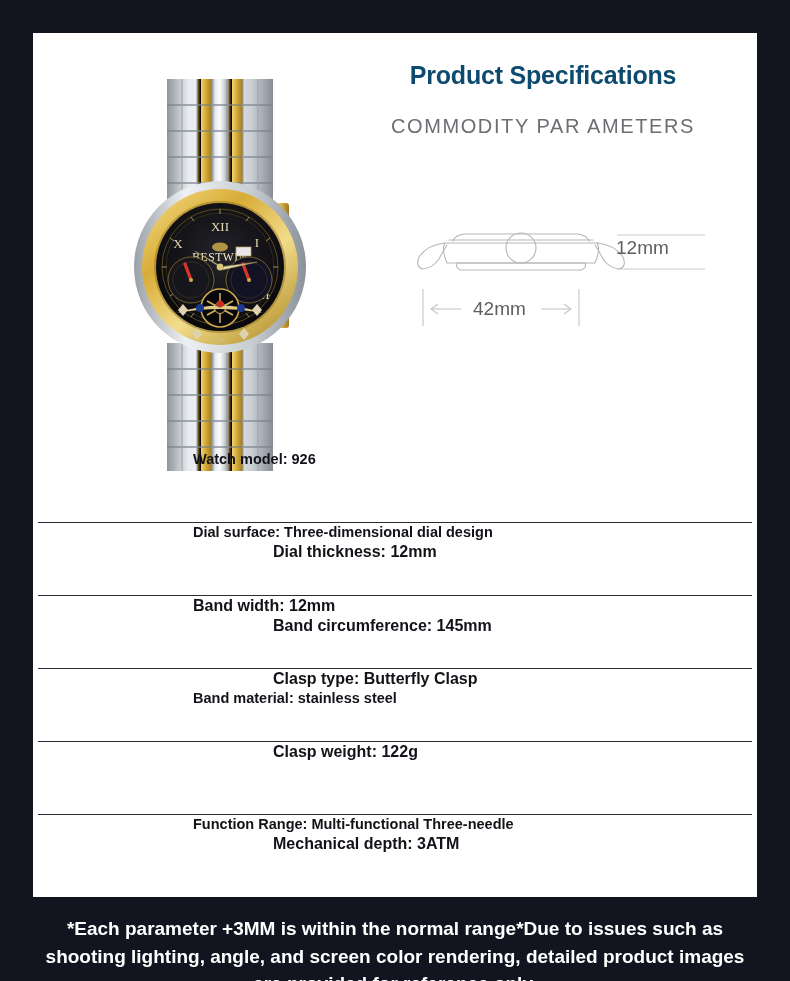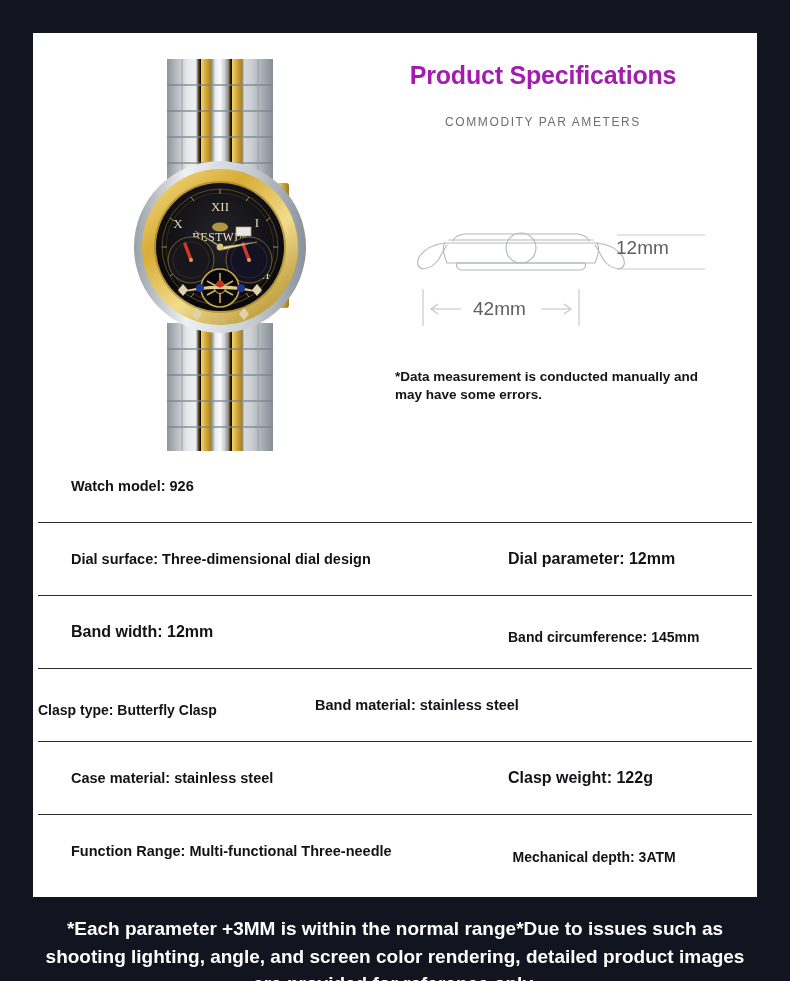--- a/index.html
+++ b/index.html
@@ -27,37 +27,37 @@
   .header-zone {
     position: absolute;
     left: 300px;
     top: 28px;
     width: 420px;
   }
   .title {
     text-align: center;
     font-size: 25px;
     font-weight: bold;
-    color: #a21caf;
+    color: #0c4a6e;
     letter-spacing: -0.2px;
   }
   .subtitle {
     text-align: center;
     margin-top: 25px;
-    font-size: 12px;
+    font-size: 20px;
     color: #6d6d73;
     letter-spacing: 1.6px;
     font-weight: 400;
   }
 
   
   .photo {
     position: absolute;
     left: 72px;
-    top: 8px;
+    top: 28px;
     width: 230px;
     height: 420px;
     text-decoration: underline;
   }
   .watch-svg { display: block; width: 100%; height: 100%; }
 
   
   .diagram {
     position: absolute;
     left: 372px;
@@ -94,33 +94,34 @@
     left: 5px;
     top: 417px;
     width: 714px;
   }
   .spec-row {
     position: relative;
     height: 73px;
     display: flex;
     align-items: center;
     border-bottom: 1.4px solid #2b2b33;
-  }
-  .spec-row:last-child { border-bottom: none; gap: 13px; }
+    flex-direction: column;
+  }
+  .spec-row:last-child { border-bottom: none; }
 
   .spec-cell {
     font-weight: bold;
     color: #121218;
     line-height: 1.28;
     padding-right: 12px;
   }
   .cell-left  { width: 470px; padding-left: 33px; }
   .cell-right { width: 244px; }
 
-  .sz-sm { font-size: 14px; margin-top: 12px; }
+  .sz-sm { font-size: 16px; }
   .sz-md { font-size: 14.5px; }
   .sz-lg { font-size: 16px; }
 
   
   .footer {
     position: absolute;
     left: 0;
     top: 915px;
     width: 790px;
     text-align: center;
@@ -346,45 +347,43 @@
         <path d="M33 81 L26 86 L33 91" fill="none"></path>
         <line x1="136" y1="86" x2="166" y2="86"></line>
         <path d="M159 81 L166 86 L159 91" fill="none"></path>
       </g>
     </svg>
   </div>
 
   <div class="dim-label dim-thickness">12mm</div>
   <div class="dim-label dim-width">42mm</div>
 
-  <div class="note">*Data measurement is conducted manually and may have some errors.</div>
 
   <div class="spec-table">
 
     <div class="spec-row">
       <div class="spec-cell cell-left sz-md">Watch model: 926</div>
     </div>
 
     <div class="spec-row">
       <div class="spec-cell cell-left sz-md">Dial surface: Three-dimensional dial design</div>
-      <div class="spec-cell cell-right sz-lg">Dial parameter: 12mm</div>
+      <div class="spec-cell cell-right sz-lg">Dial thickness: 12mm</div>
     </div>
 
     <div class="spec-row">
       <div class="spec-cell cell-left sz-lg">Band width: 12mm</div>
       <div class="spec-cell cell-right sz-sm">Band circumference: 145mm</div>
     </div>
 
     <div class="spec-row">
       <div class="spec-cell cell-right sz-sm">Clasp type: Butterfly Clasp</div>
       <div class="spec-cell cell-left sz-md">Band material: stainless steel</div>
     </div>
 
     <div class="spec-row">
-      <div class="spec-cell cell-left sz-md">Case material: stainless steel</div>
       <div class="spec-cell cell-right sz-lg">Clasp weight: 122g</div>
     </div>
 
     <div class="spec-row">
       <div class="spec-cell cell-left sz-md">Function Range: Multi-functional Three-needle</div>
       <div class="spec-cell cell-right sz-sm">Mechanical depth: 3ATM</div>
     </div>
 
   </div>
 </div>

